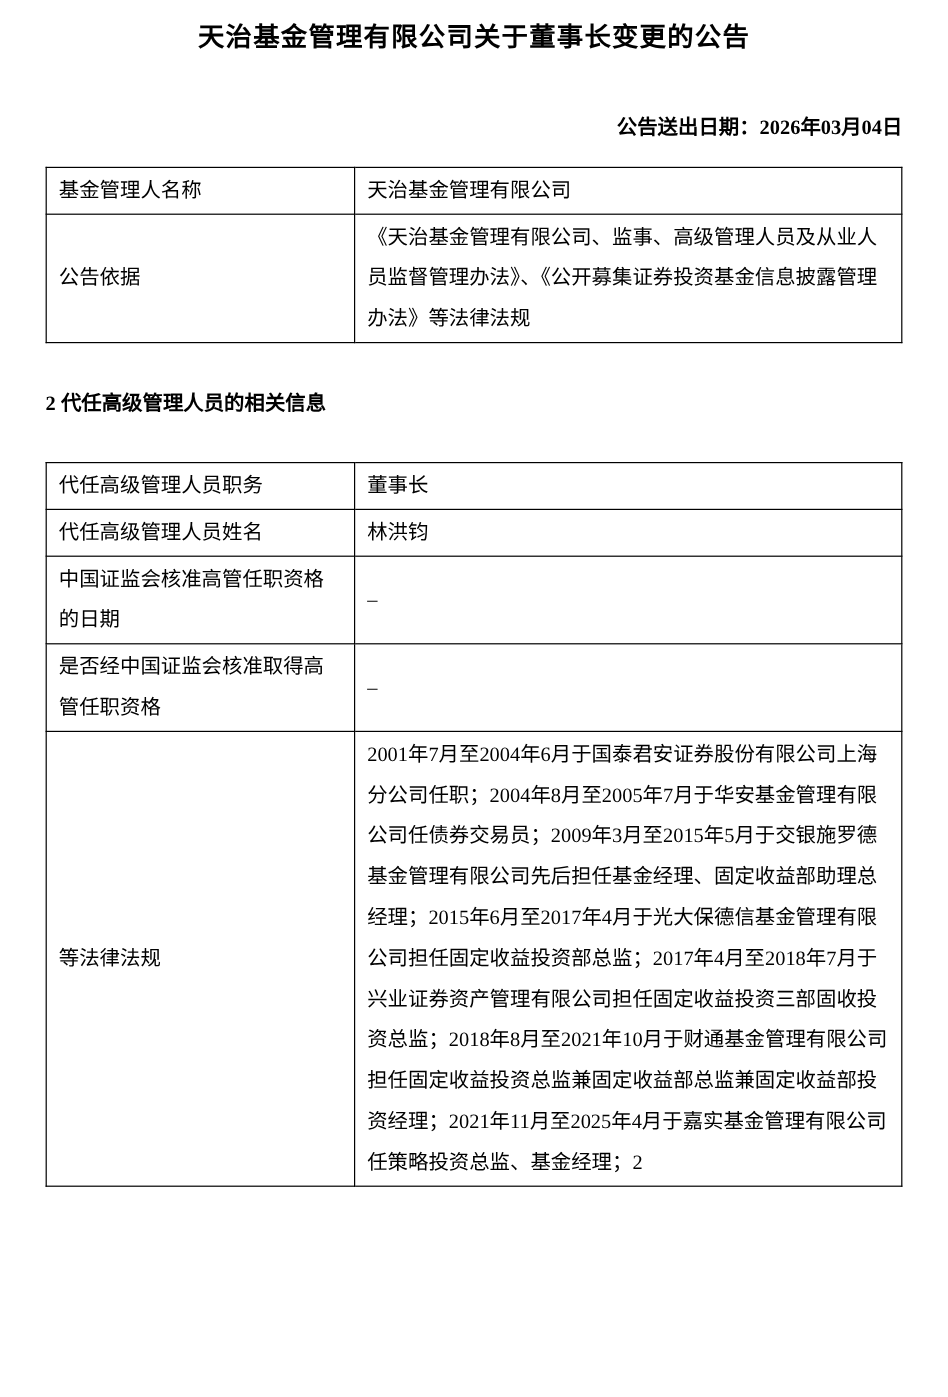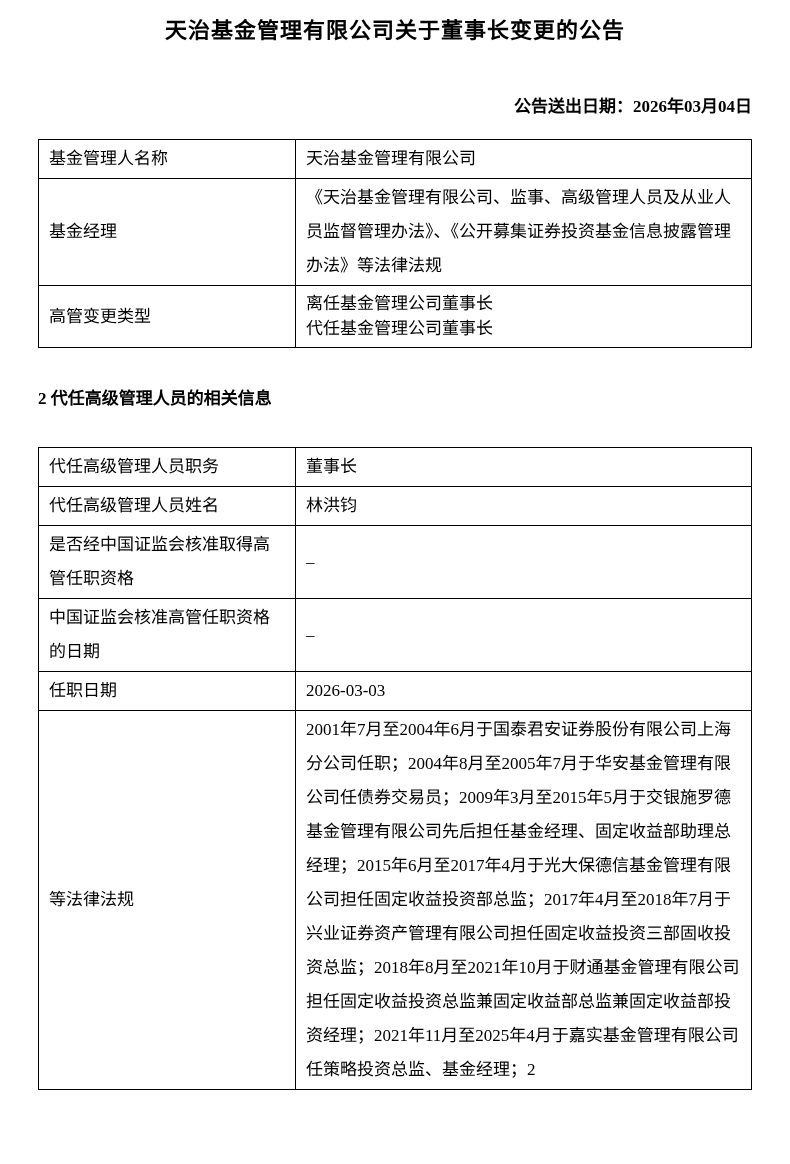--- a/index.html
+++ b/index.html
@@ -65,54 +65,45 @@
   <div class="date-line">公告送出日期：2026年03月04日</div>
 
 
   <table class="info-table">
     <tbody>
       <tr>
         <td class="cell-label">基金管理人名称</td>
         <td class="cell-value">天治基金管理有限公司</td>
       </tr>
       <tr>
-        <td class="cell-label">基金经理</td>
+        <td class="cell-label">公告依据</td>
         <td class="cell-value">《天治基金管理有限公司、监事、高级管理人员及从业人员监督管理办法》、《公开募集证券投资基金信息披露管理办法》等法律法规</td>
-      </tr>
-      <tr>
-        <td class="cell-label">高管变更类型</td>
-        <td class="cell-value multiline">离任基金管理公司董事长
-代任基金管理公司董事长</td>
       </tr>
     </tbody>
   </table>
 
   <h2 class="section-heading second">2  代任高级管理人员的相关信息</h2>
 
   <table class="info-table">
     <tbody>
       <tr>
         <td class="cell-label">代任高级管理人员职务</td>
         <td class="cell-value">董事长</td>
       </tr>
       <tr>
         <td class="cell-label">代任高级管理人员姓名</td>
         <td class="cell-value">林洪钧</td>
       </tr>
       <tr>
-        <td class="cell-label">是否经中国证监会核准取得高管任职资格</td>
-        <td class="cell-value">–</td>
-      </tr>
-      <tr>
         <td class="cell-label">中国证监会核准高管任职资格的日期</td>
         <td class="cell-value">–</td>
       </tr>
       <tr>
-        <td class="cell-label">任职日期</td>
-        <td class="cell-value">2026-03-03</td>
+        <td class="cell-label">是否经中国证监会核准取得高管任职资格</td>
+        <td class="cell-value">–</td>
       </tr>
       <tr>
         <td class="cell-label">等法律法规</td>
         <td class="cell-value">2001年7月至2004年6月于国泰君安证券股份有限公司上海分公司任职；2004年8月至2005年7月于华安基金管理有限公司任债券交易员；2009年3月至2015年5月于交银施罗德基金管理有限公司先后担任基金经理、固定收益部助理总经理；2015年6月至2017年4月于光大保德信基金管理有限公司担任固定收益投资部总监；2017年4月至2018年7月于兴业证券资产管理有限公司担任固定收益投资三部固收投资总监；2018年8月至2021年10月于财通基金管理有限公司担任固定收益投资总监兼固定收益部总监兼固定收益部投资经理；2021年11月至2025年4月于嘉实基金管理有限公司任策略投资总监、基金经理；2</td>
       </tr>
     </tbody>
   </table>
 
 </div>
 

